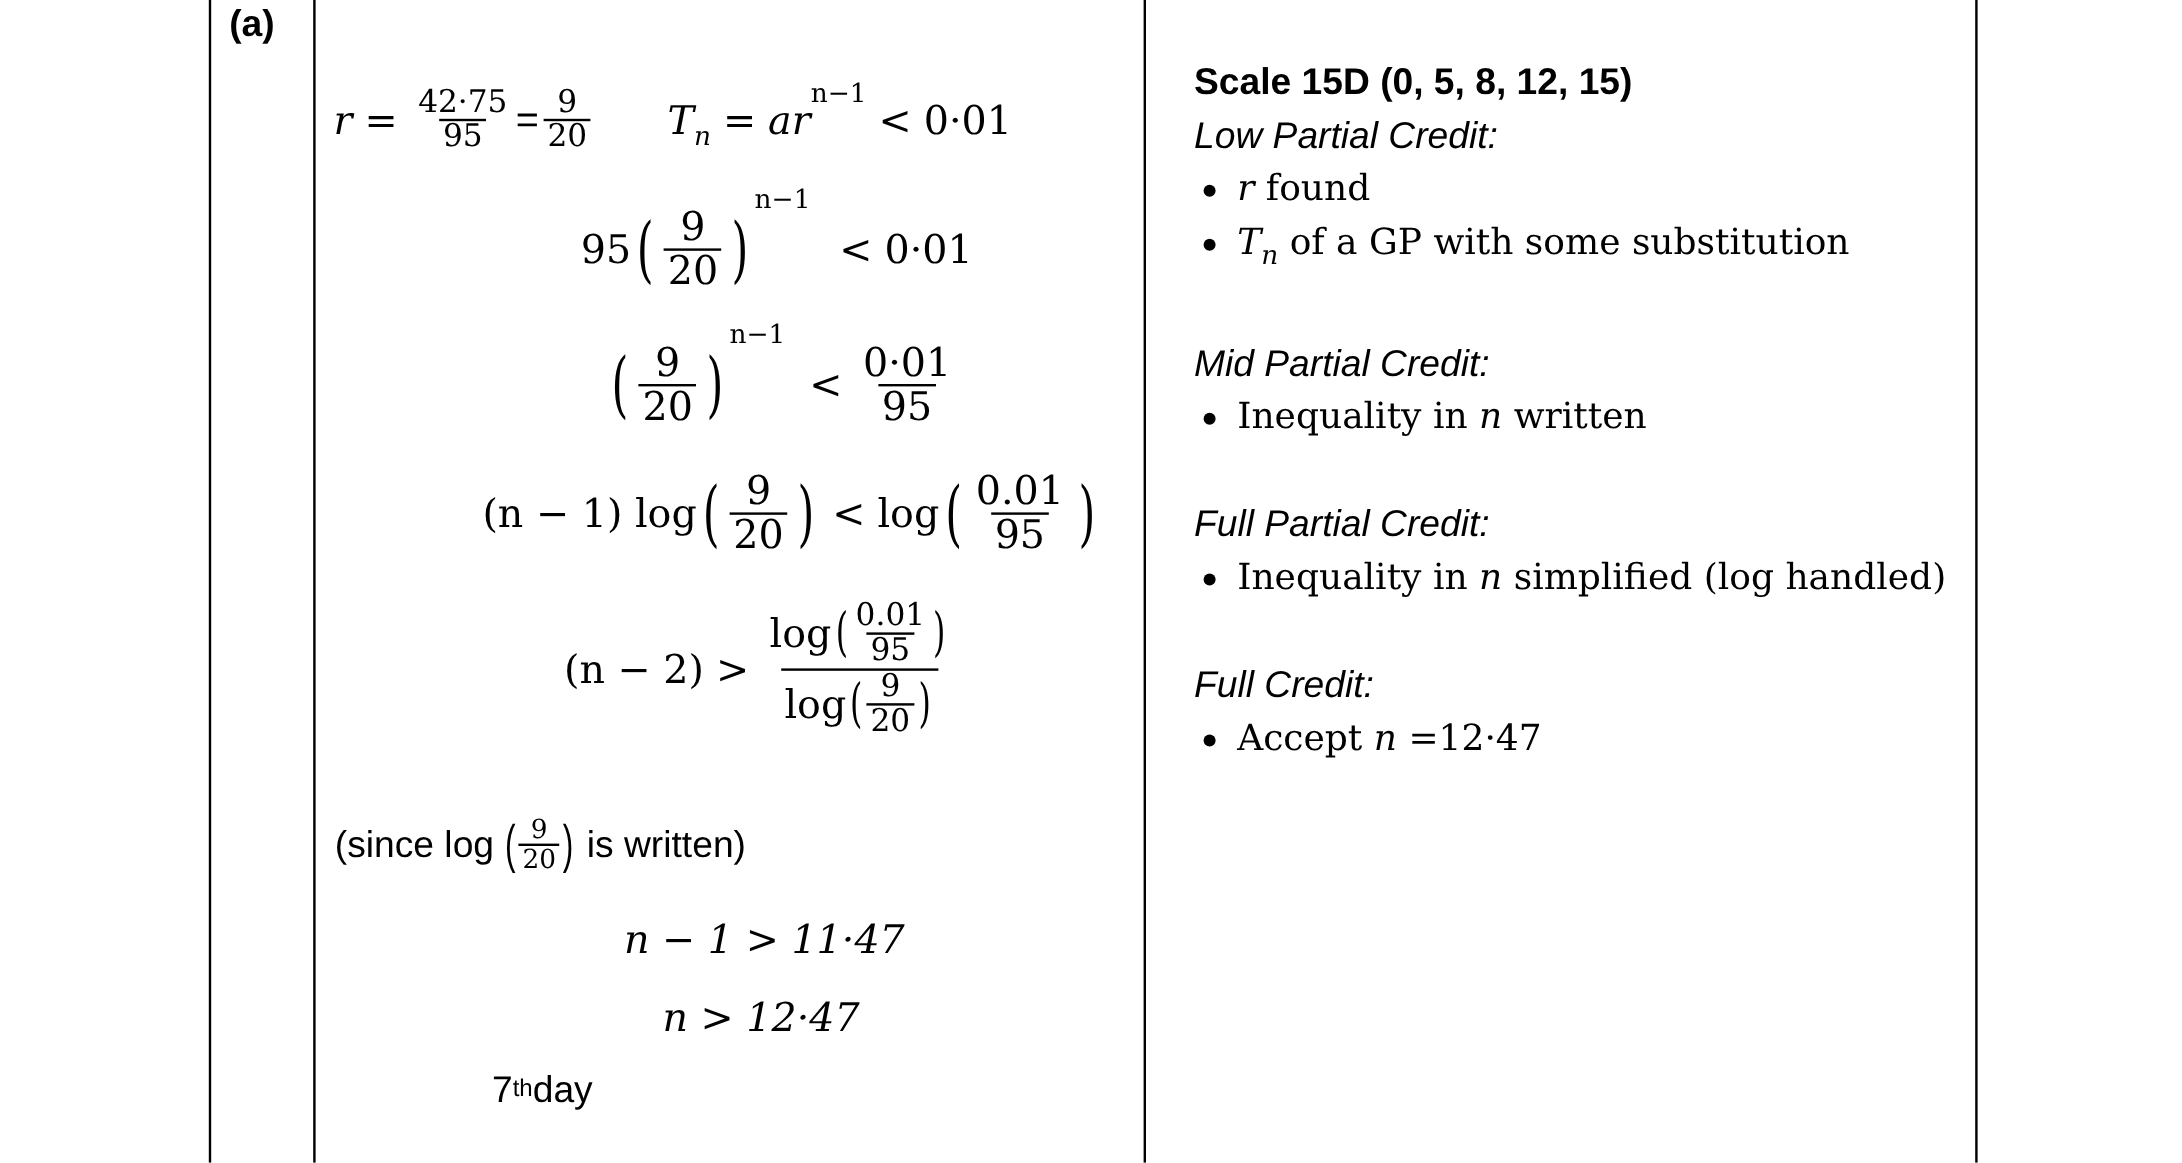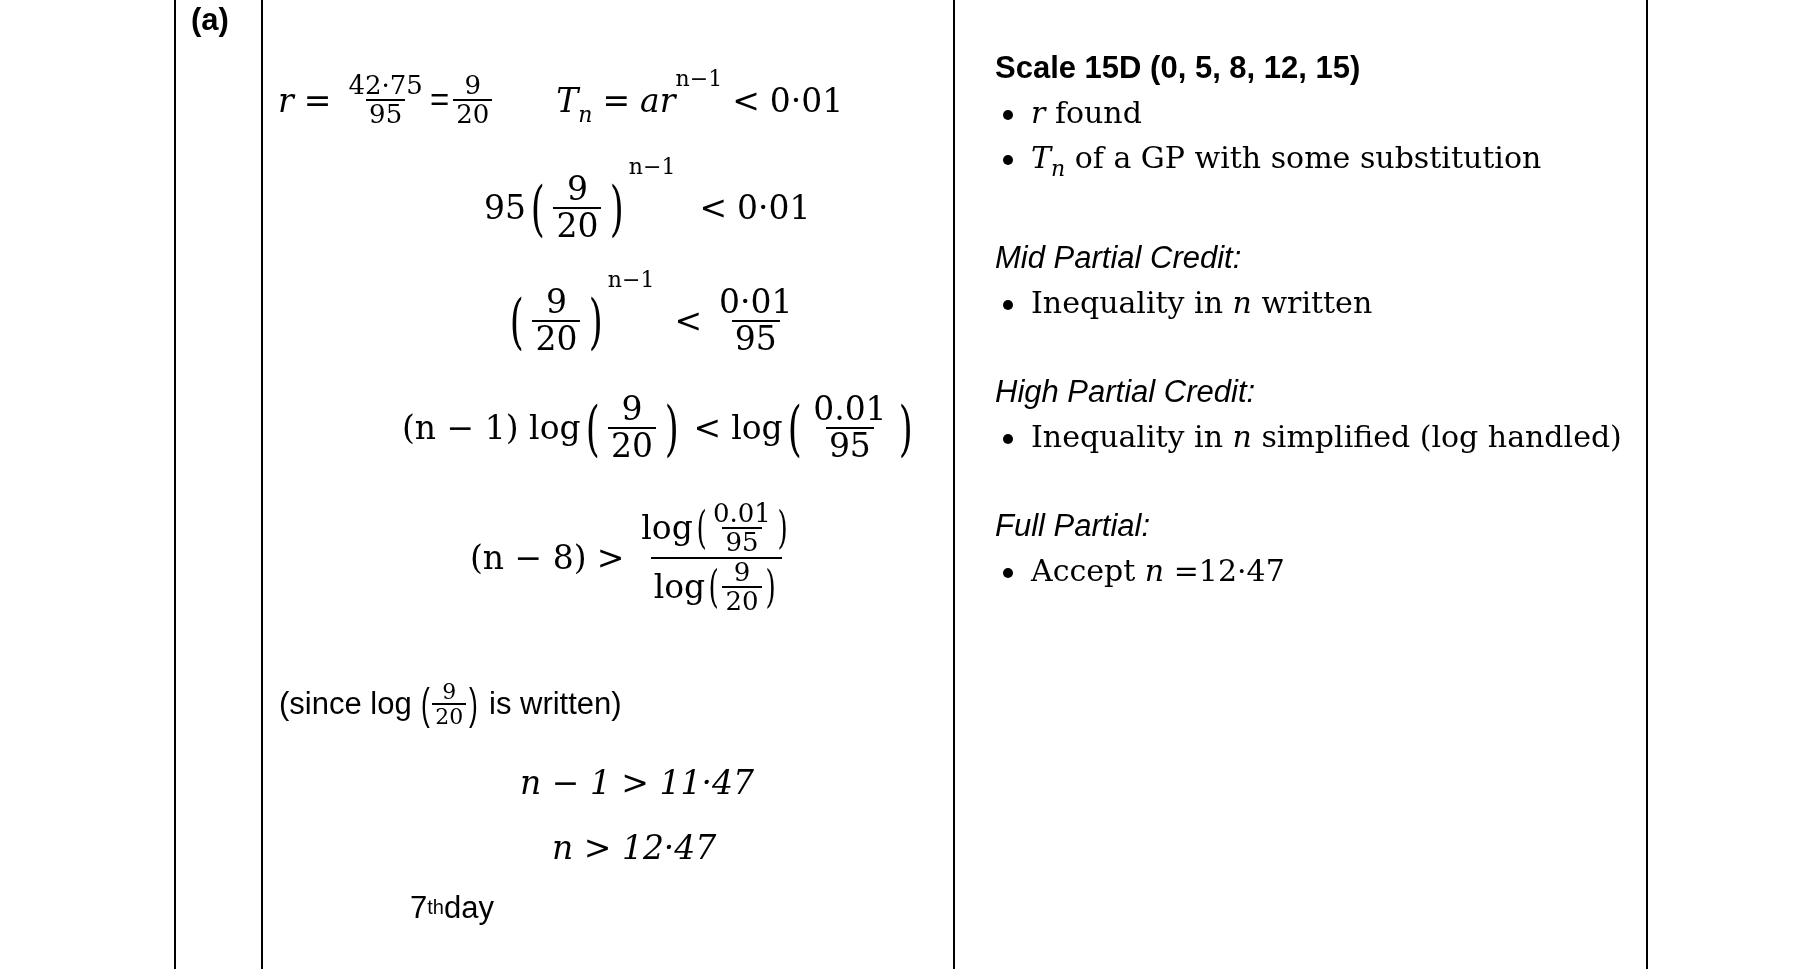--- a/index.html
+++ b/index.html
@@ -99,21 +99,21 @@
     <span>log</span>
     <span class="paren">(</span>
     <span class="frac">
       <span class="num">0.01</span>
       <span class="den">95</span>
     </span>
     <span class="paren">)</span>
   </div>
 
   <div class="m" style="left:470px; top:500px;">
-    <span>(n − 8)</span>
+    <span>(n − 2)</span>
     <span class="op">&gt;</span>
     <span class="frac">
       <span class="num" style="display:flex;align-items:center;">
         <span>log</span>
         <span class="paren-s">(</span>
         <span class="frac sm" style="margin:0;">
           <span class="num">0.01</span>
           <span class="den">95</span>
         </span>
         <span class="paren-s">)</span>
@@ -151,27 +151,28 @@
   <div class="m text-sans" style="left:410px; top:890px;">
     <span>7</span>
       <span style="font-size:20px;align-self:flex-start;margin-top:6px;">th</span>
     <span style="margin-left:0;">day</span>
   </div>
 </div>
 
 <div class="rc" style="top:45px;">
   <div class="title">Scale 15D (0, 5, 8, 12, 15)</div>
 
+  <div class="head">Low Partial Credit:</div>
   <div class="bul"><span class="dot"></span><span class="it">r</span><span> found</span></div>
   <div class="bul"><span class="dot"></span><span class="it">T</span><span class="it" style="font-size:22px;vertical-align:-8px;">n</span><span> of a GP with some substitution</span></div>
 
   <div class="gap"></div>
   <div class="head">Mid Partial Credit:</div>
   <div class="bul"><span class="dot"></span><span>Inequality in </span><span class="it">n</span><span> written</span></div>
 
   <div class="gap"></div>
-  <div class="head">High Partial Credit:</div>
+  <div class="head">Full Partial Credit:</div>
   <div class="bul"><span class="dot"></span><span>Inequality in </span><span class="it">n</span><span> simplified (log handled)</span></div>
 
   <div class="gap"></div>
-  <div class="head">Full Partial:</div>
+  <div class="head">Full Credit:</div>
   <div class="bul"><span class="dot"></span><span>Accept </span><span class="it">n</span><span> =12·47</span></div>
 </div>
 
 </body></html>

